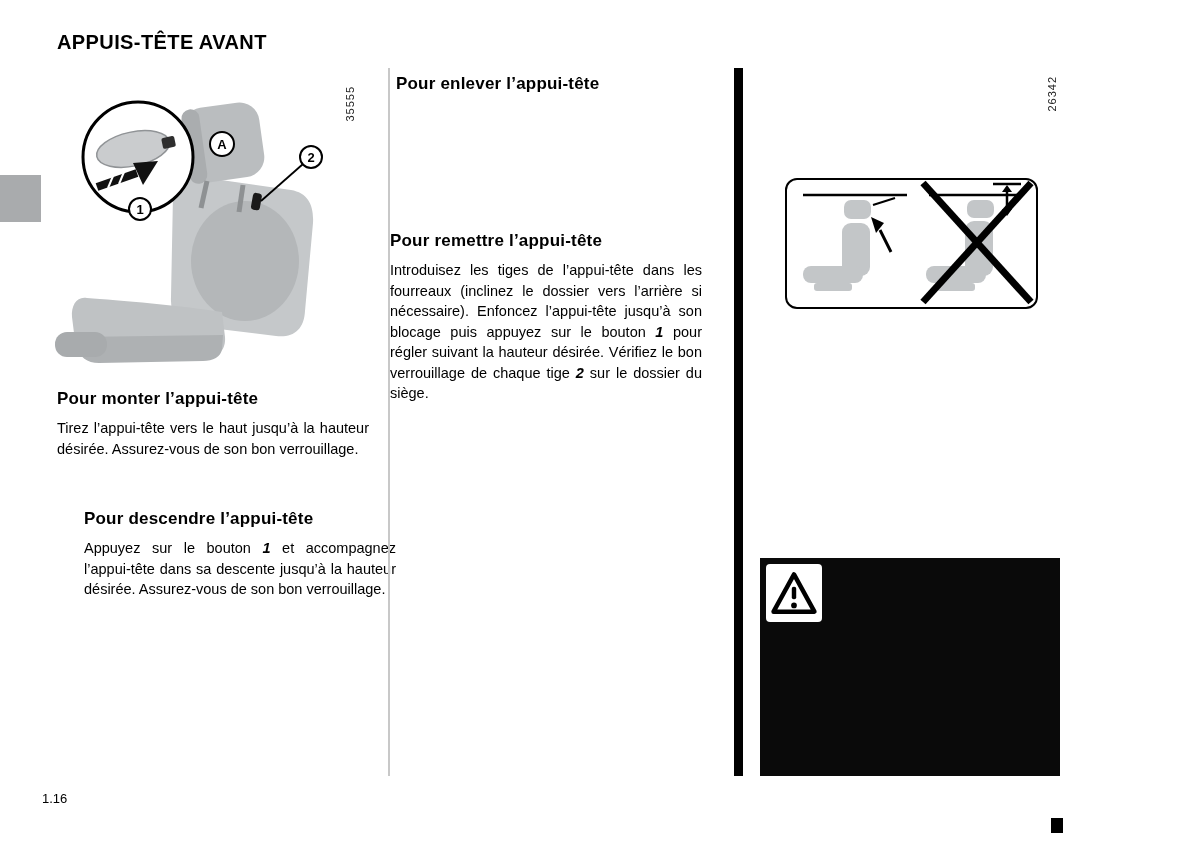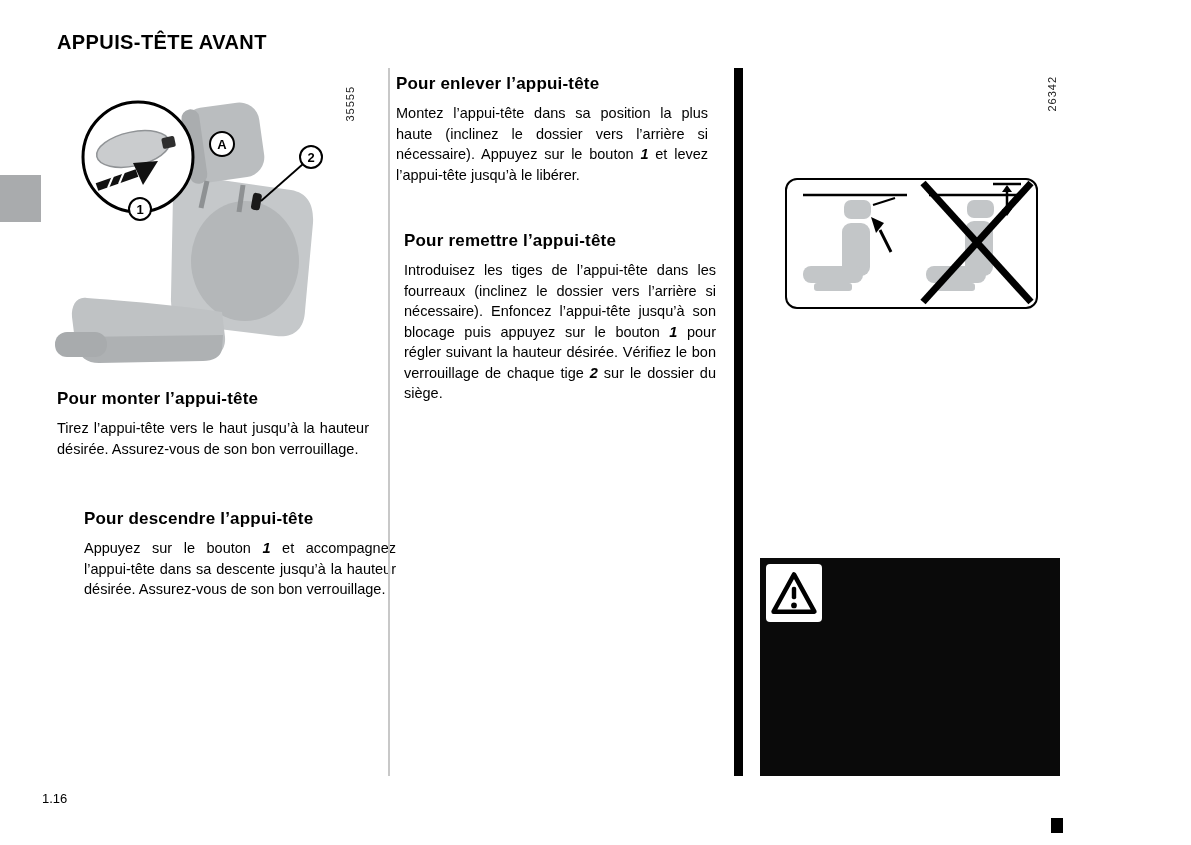--- a/index.html
+++ b/index.html
@@ -34,21 +34,21 @@
   }
   .fignum-left  { left:344px; top:86px; }
   .fignum-right { left:1046px; top:76px; }
   .sec { position:absolute; width:312px; }
   .sec h2 { font-size:17px; font-weight:700; margin-bottom:9px; letter-spacing:.2px; }
   .sec p  { font-size:14.5px; line-height:20.5px; text-align:justify; }
   .refnum { font-weight:700; font-style:italic; }
   .sec-monter    { left:57px;  top:389px; }
   .sec-descendre { left:57px;  top:509px;margin-left:27px; }
   .sec-enlever   { left:396px; top:74px;  }
-  .sec-remettre  { left:404px; top:231px; }
+  .sec-remettre  { left:390px; top:231px; }
   .figure-crossed {
     position:absolute; left:785px; top:178px; width:253px; height:131px;
     border:2.5px solid #000; border-radius:12px; background:#fff;
   }
   .figure-crossed svg { width:100%; height:100%; display:block; }
   .warning-box {
     position:absolute; left:760px; top:558px; width:300px; height:218px;
     background:#0a0a0a;
   }
   .warning-icon-box {
@@ -134,21 +134,20 @@
 
   <section class="sec sec-descendre">
     <h2>Pour descendre l’appui-tête</h2>
     <p><span>Appuyez sur le bouton </span><span class="refnum">1</span><span> et accompagnez l’appui-tête dans sa descente jusqu’à la hauteur désirée. Assurez-vous de son bon verrouillage.</span></p>
   </section>
 
   <div class="divider-thin"></div>
 
   <section class="sec sec-enlever">
     <h2>Pour enlever l’appui-tête</h2>
-    <p><span>Montez l’appui-tête dans sa position la plus haute (inclinez le dossier vers l’arrière si nécessaire). Appuyez sur le bouton </span><span class="refnum">1</span><span> et levez l’appui-tête jusqu’à le libérer.</span></p>
   </section>
 
   <section class="sec sec-remettre">
     <h2>Pour remettre l’appui-tête</h2>
     <p><span>Introduisez les tiges de l’appui-tête dans les fourreaux (inclinez le dossier vers l’arrière si nécessaire). Enfoncez l’appui-tête jusqu’à son blocage puis appuyez sur le bouton </span><span class="refnum">1</span><span> pour régler suivant la hauteur désirée. Vérifiez le bon verrouillage de chaque tige </span><span class="refnum">2</span><span> sur le dossier du siège.</span></p>
   </section>
 
   <div class="divider-thick"></div>
 
   <div class="fignum fignum-right">26342</div>

